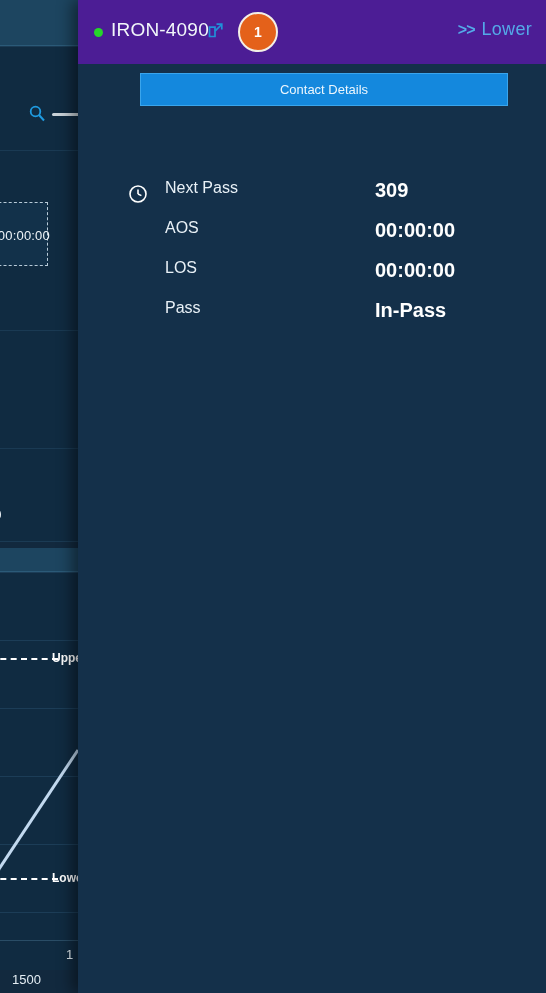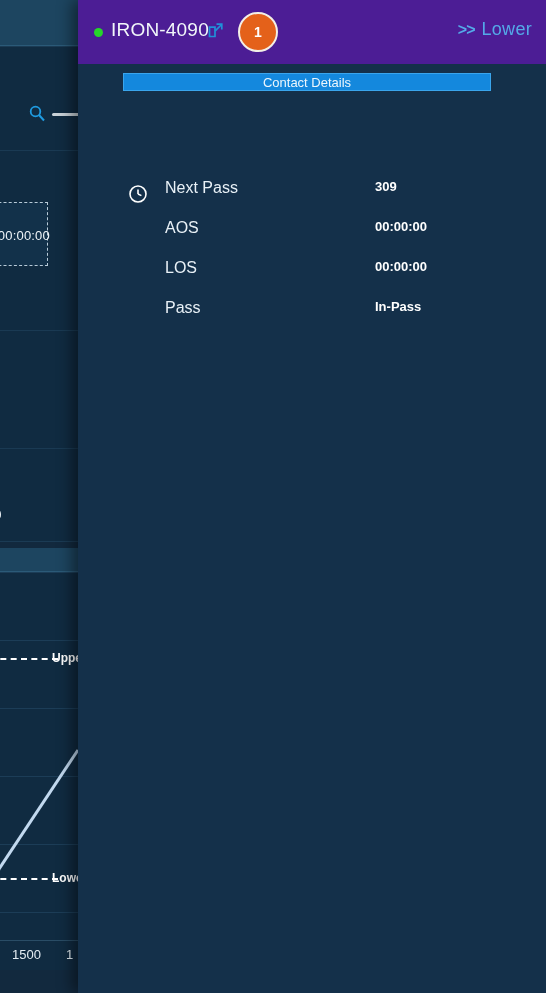--- a/index.html
+++ b/index.html
@@ -95,21 +95,21 @@
   }
   .close-btn {
     position: absolute; right: 14px; top: 19px;
     color: #54a9e8; font-size: 18px; letter-spacing: .3px;
     display: flex; align-items: baseline; gap: 7px; cursor: pointer;
   }
   .close-chevrons { font-size: 16px; font-weight: bold; letter-spacing: -1px; }
 
   
   .tabs {
-    position: absolute; left: 45px; top: 73px; width: 368px; height: 18px;
+    position: absolute; left: 62px; top: 73px; width: 368px; height: 33px;
     display: flex;
     border-radius: 6px;
   }
   .tab {
     flex: 1; display: flex; align-items: center; justify-content: center;
     font-size: 13px; cursor: pointer;
   }
   .tab.active { background: #1488dd; color: #ecf6fd; border: 1px solid #3aa5ec; }
   .tab.inactive { background: #14496e; color: #eef4f8; }
 
@@ -118,21 +118,21 @@
   .group-1 { top: 176px; }
   .group-2 { top: 359px; }
   .row { position: relative; height: 40px; }
   .row-icon { position: absolute; left: 50px; top: 8px; width: 20px; height: 20px; }
   .row-label {
     position: absolute; left: 87px; top: 3px;
     color: #e9f1f7; font-size: 16px; white-space: nowrap;
   }
   .row-value {
     position: absolute; left: 297px; top: 3px;
-    color: #ffffff; font-size: 13px; font-weight: bold; white-space: nowrap;
+    color: #ffffff; font-size: 20px; font-weight: bold; white-space: nowrap;
   }
 </style>
 </head>
 <body>
 
 <div id="root">
 
   <div class="bg">
 
     <div class="bg-card-header bg-strip-top"></div>
@@ -174,21 +174,21 @@
       </svg>
 
       <div class="dash" style="top:98px;"></div>
       <div class="dash-label" style="left:62px; top:91px;">Upper</div>
 
       <div class="dash" style="top:318px;"></div>
       <div class="dash-label" style="left:62px; top:311px;">Lower</div>
     </div>
 
     <div class="chart-axis">
-      <span class="tick" style="left:22px;">1500</span>
+      <span class="tick" style="left:22px;margin-top:25px;">1500</span>
       <span class="tick" style="left:76px;">1</span>
     </div>
   </div>
 
   <div class="drawer">
 
     <div class="drawer-header">
       <span class="status-dot"></span>
 
       <span class="sat-name">IRON-4090</span>

